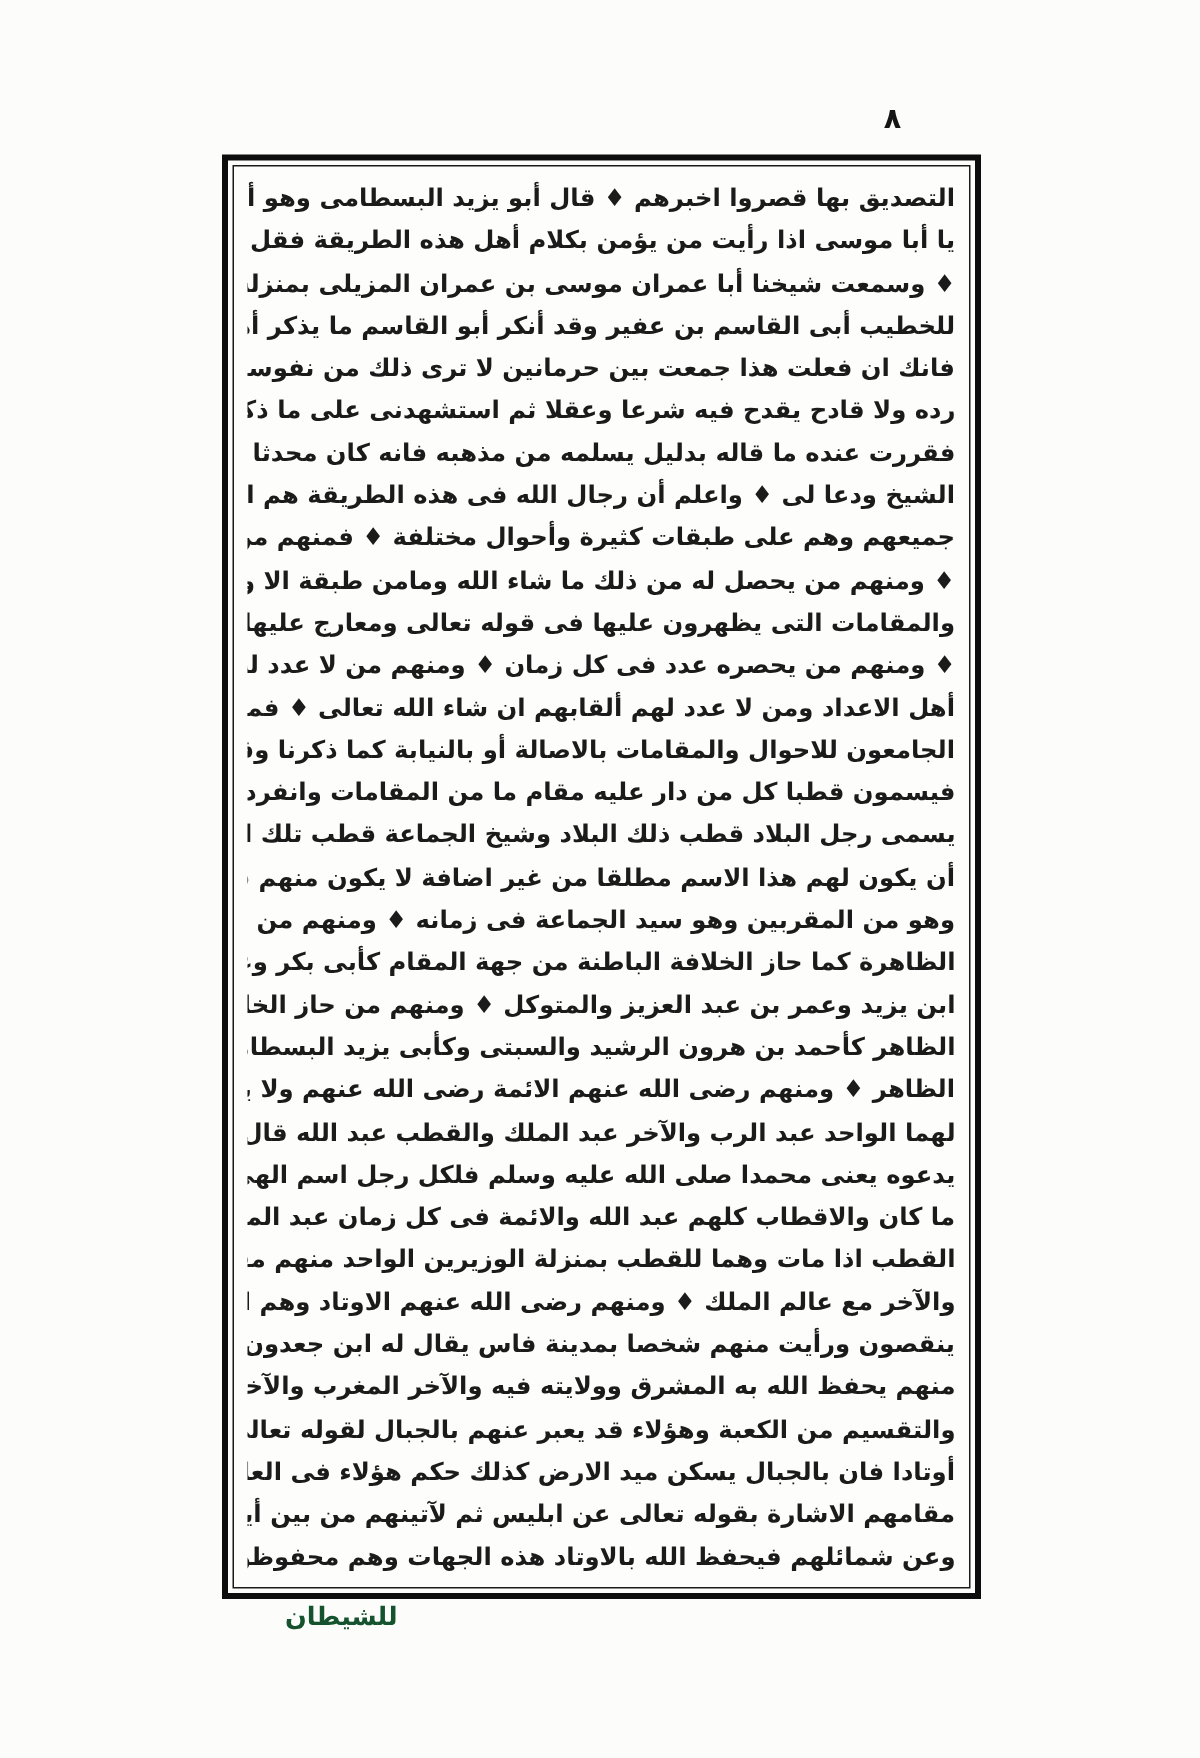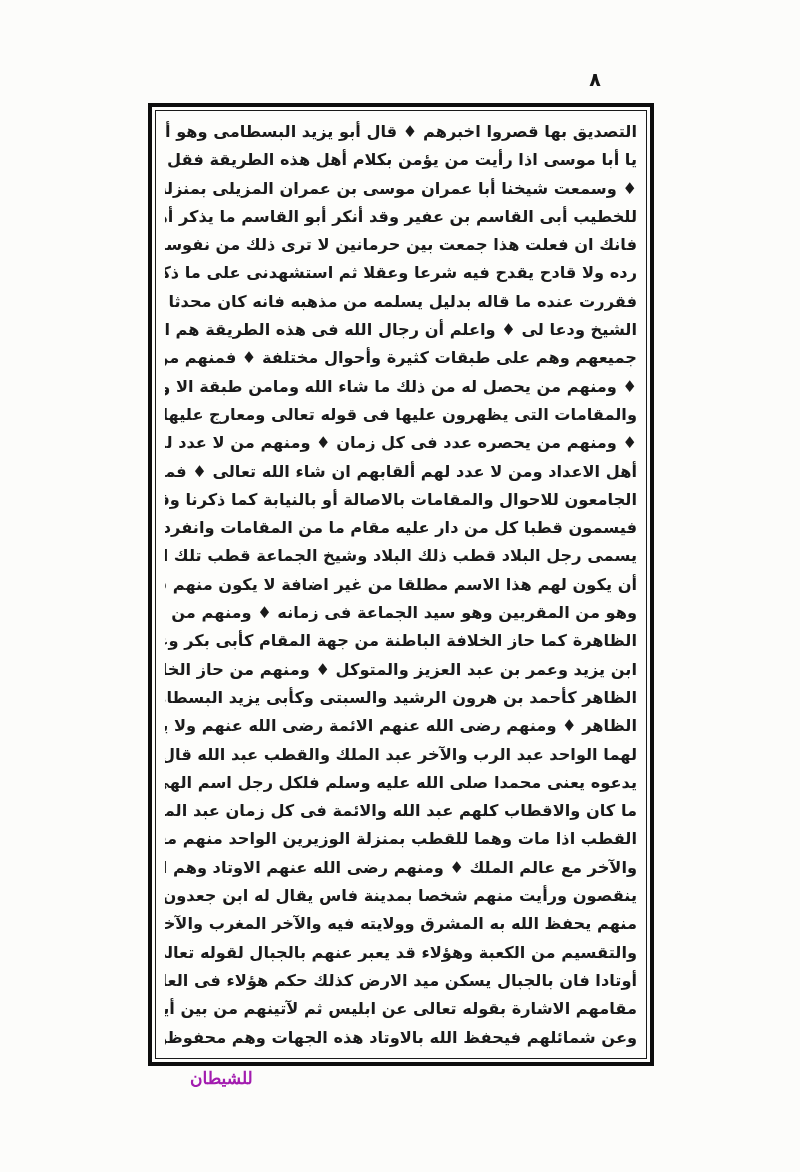--- a/index.html
+++ b/index.html
@@ -36,21 +36,21 @@
     white-space:nowrap;
     text-align:justify;text-align-last:justify;
     overflow:hidden;
     letter-spacing:0px;
     transform-origin:right center;
   }
   
   .line::after{content:"";display:inline-block;width:100%;}
   .catchword{
     position:absolute;top:1068px;left:190px;
-    direction:rtl;font-size:17px;font-weight:bold;color:#a21caf;font-family:Liberation Serif, serif;
+    direction:rtl;font-size:17px;font-weight:bold;color:#14532d;
   }
 </style>
 </head>
 <body>
 
 <div class="scan-page">
 
   <div class="page-number">٨</div>
 
   <div class="frame-outer">

